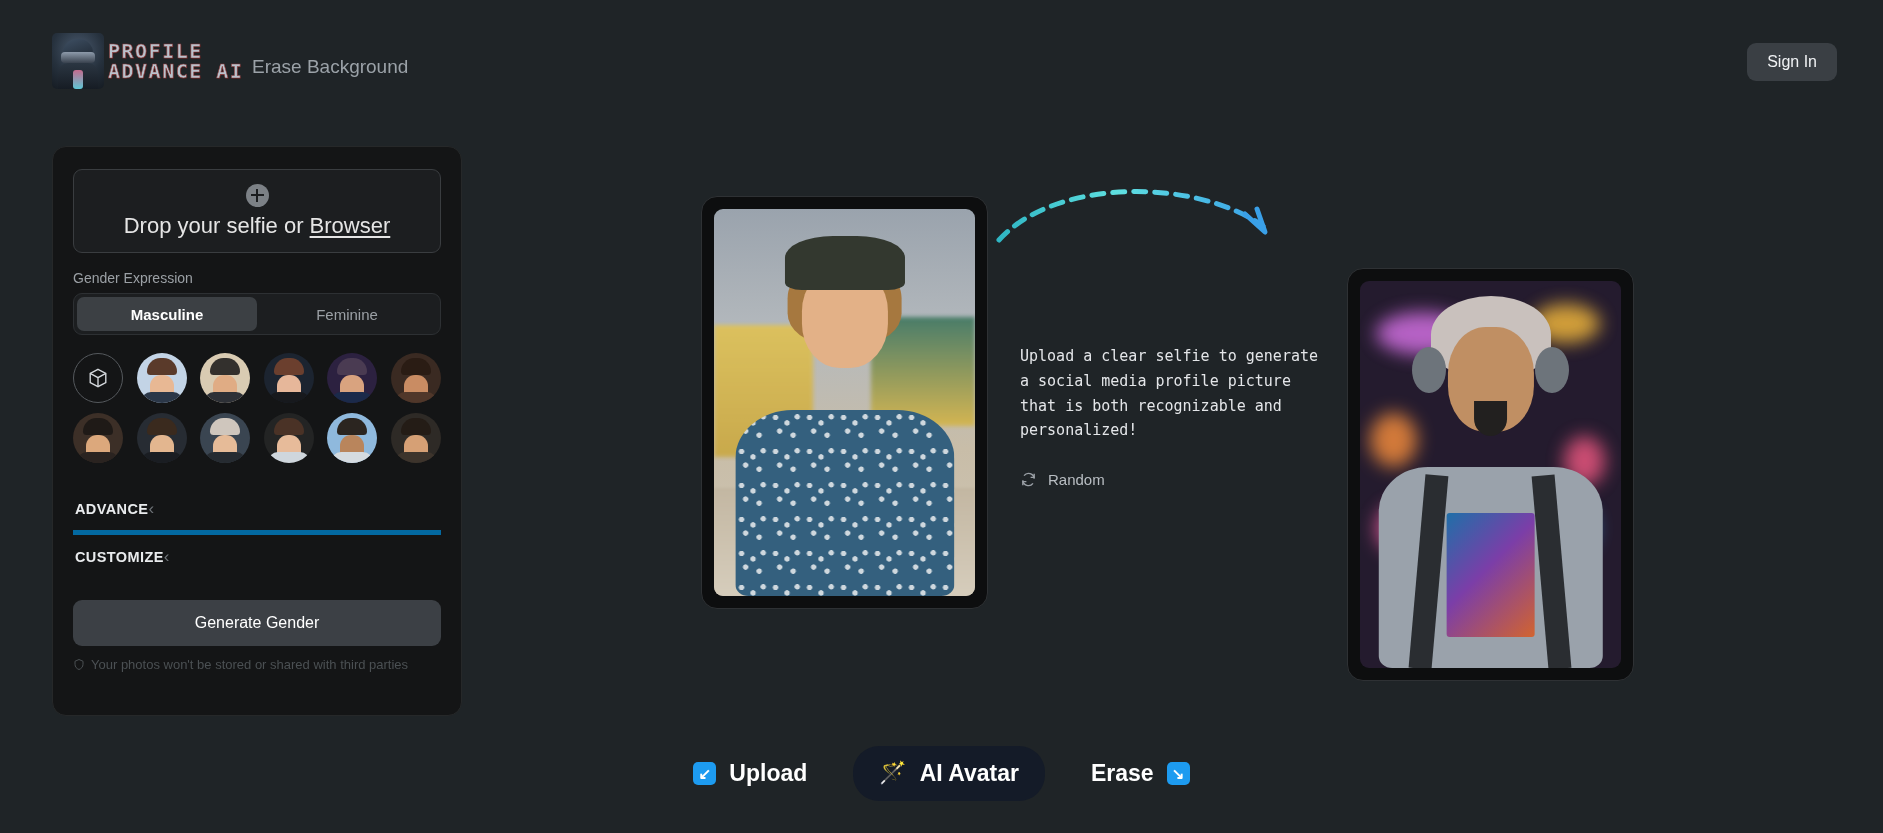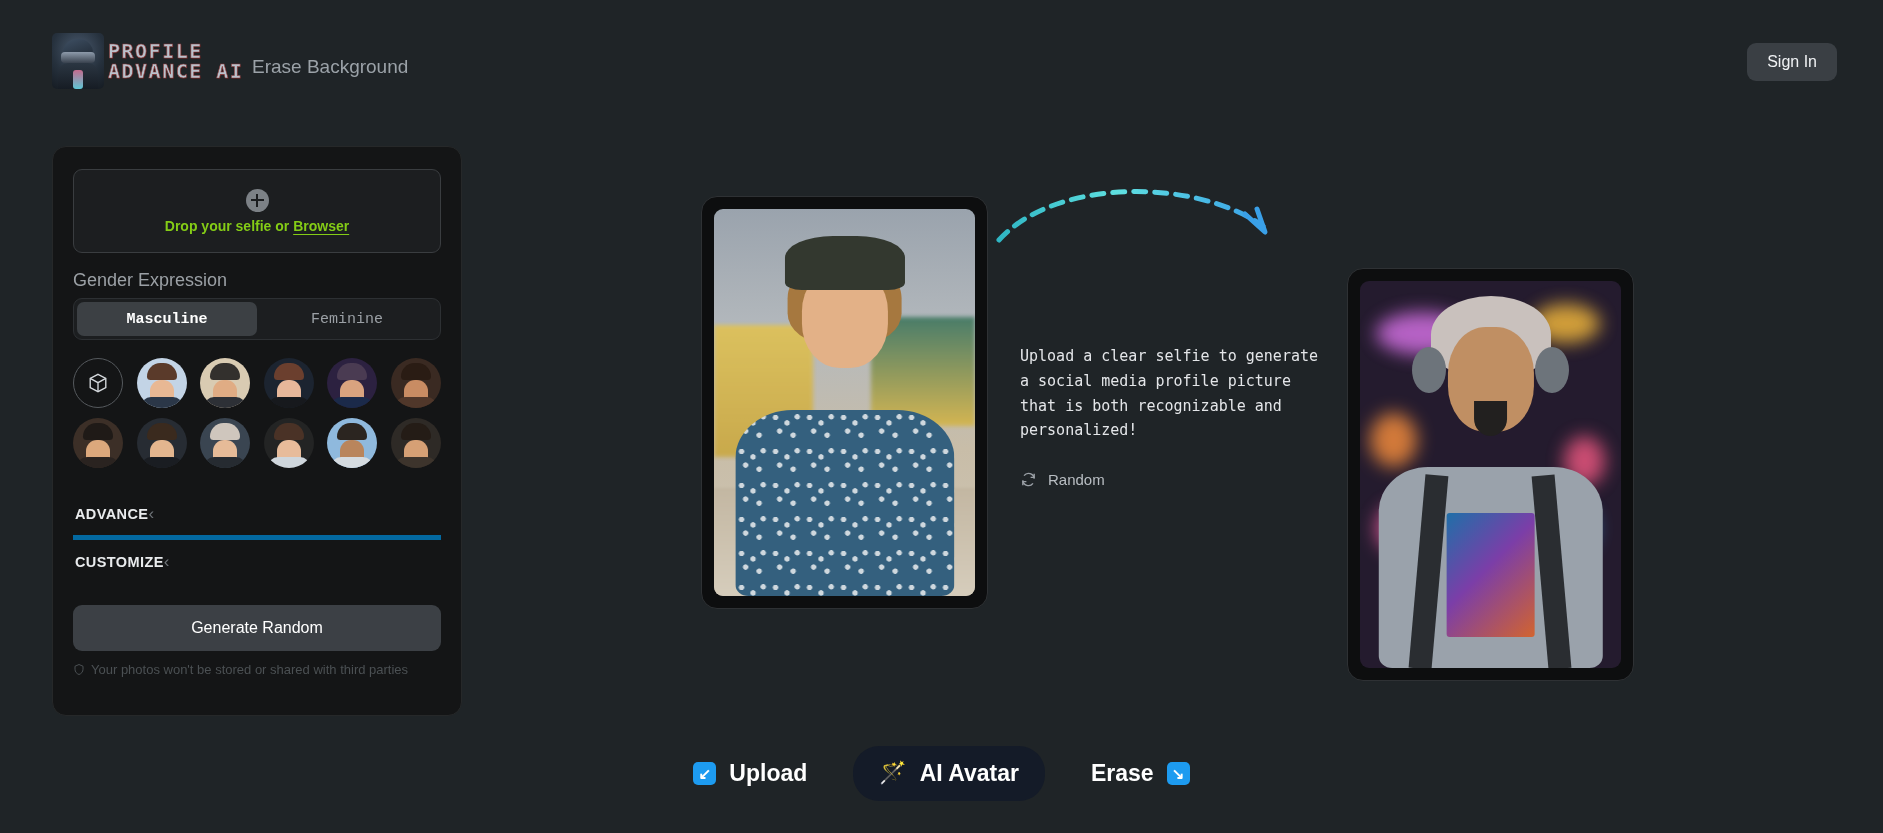--- a/index.html
+++ b/index.html
@@ -82,30 +82,30 @@
   }
   .plus-circle {
     width: 23px; height: 23px; border-radius: 50%;
     background: #7c8186; position: relative;
   }
   .plus-circle::before, .plus-circle::after {
     content: ""; position: absolute; background: #1b1d1f;
   }
   .plus-circle::before { left: 5px; top: 10.5px; width: 13px; height: 2px; }
   .plus-circle::after  { top: 5px; left: 10.5px; height: 13px; width: 2px; }
-  .dz-text { font-size: 14px; color: #84cc16; font-weight: bold; }
+  .dz-text { font-size: 22px; color: #e5e5e5; }
   .dz-text u { text-underline-offset: 3px; }
 
   .field-label {
     margin-top: 17px; margin-bottom: 7px;
-    font-size: 18px; color: #9ba0a5;
+    font-size: 14px; color: #9ba0a5;
   }
   .seg {
     display: flex; background: #1c1e20; border: 1px solid #2d3033;
-    border-radius: 9px; padding: 3px; height: 42px; font-family: Liberation Mono, monospace;
+    border-radius: 9px; padding: 3px; height: 42px;
   }
   .seg-opt {
     flex: 1; display: flex; align-items: center; justify-content: center;
     font-size: 15px; color: #9ba0a5; border-radius: 7px; cursor: pointer;
   }
   .seg-opt.active { background: #3c4044; color: #fff; font-weight: bold; }
 
   .avatar-grid {
     margin-top: 18px;
     display: grid; grid-template-columns: repeat(6, 1fr); gap: 10px 13px;
@@ -359,21 +359,21 @@
     <div class="acc-row">
       <span class="acc-title">ADVANCE</span>
       <span class="chev">‹</span>
     </div>
     <div class="acc-row">
       <span class="acc-title">CUSTOMIZE</span>
       <span class="chev">‹</span>
     </div>
   </div>
 
-  <button class="gen-btn">Generate Random</button>
+  <button class="gen-btn">Generate Gender</button>
 
   <div class="privacy">
     <svg class="shield" viewBox="0 0 24 24" fill="none" stroke="#4b5053" stroke-width="2">
       <path d="M12 2 4 5.5v6c0 5 3.4 9 8 10.5 4.6-1.5 8-5.5 8-10.5v-6z"></path>
     </svg>
     <span>Your photos won't be stored or shared with third parties</span>
   </div>
 </div>
 
 <div class="photo-card">

